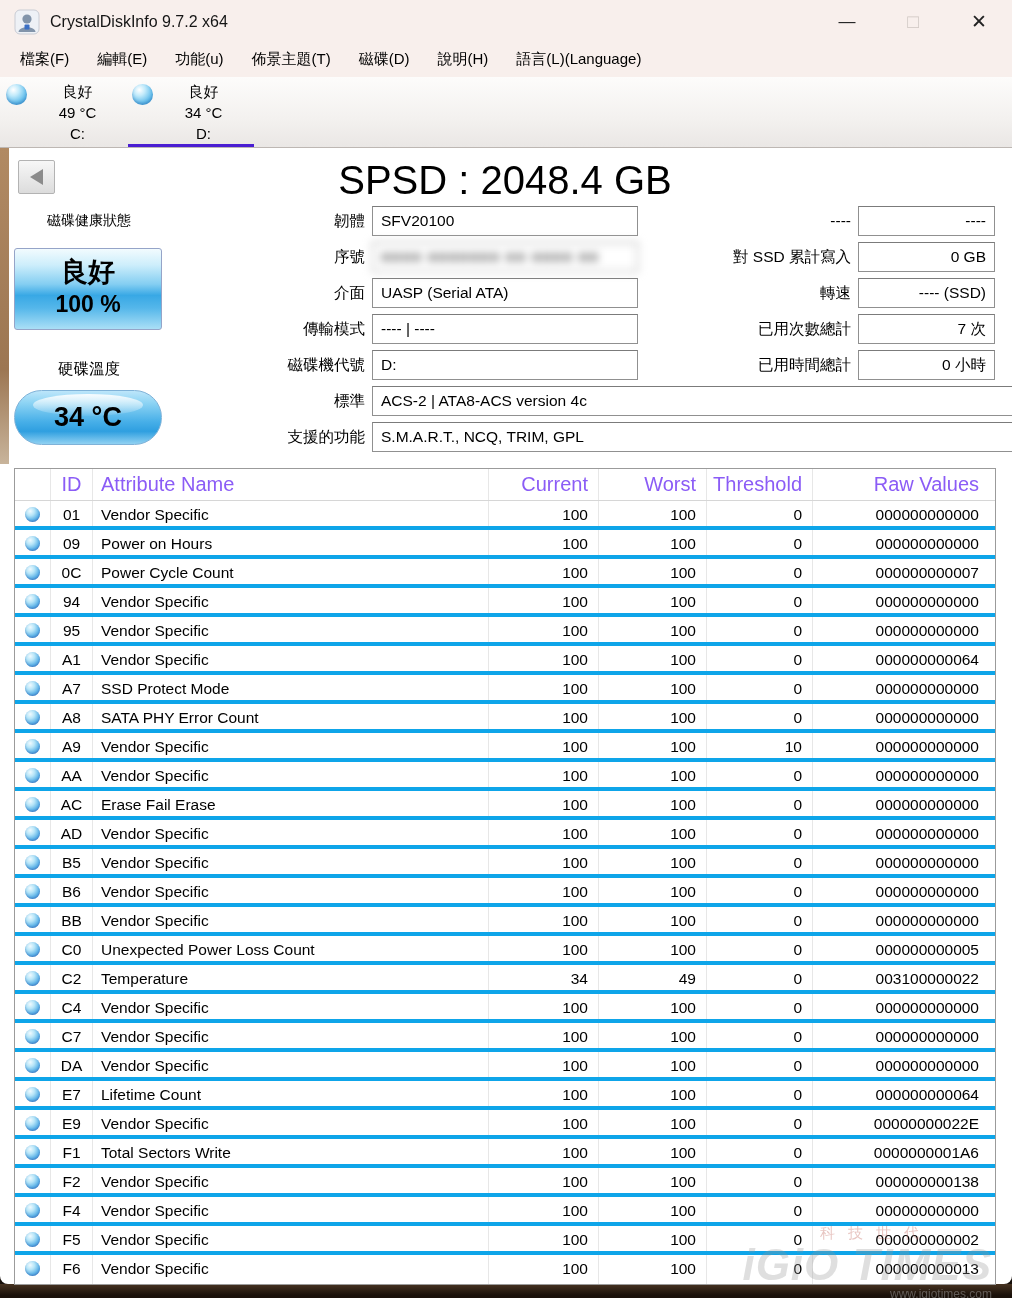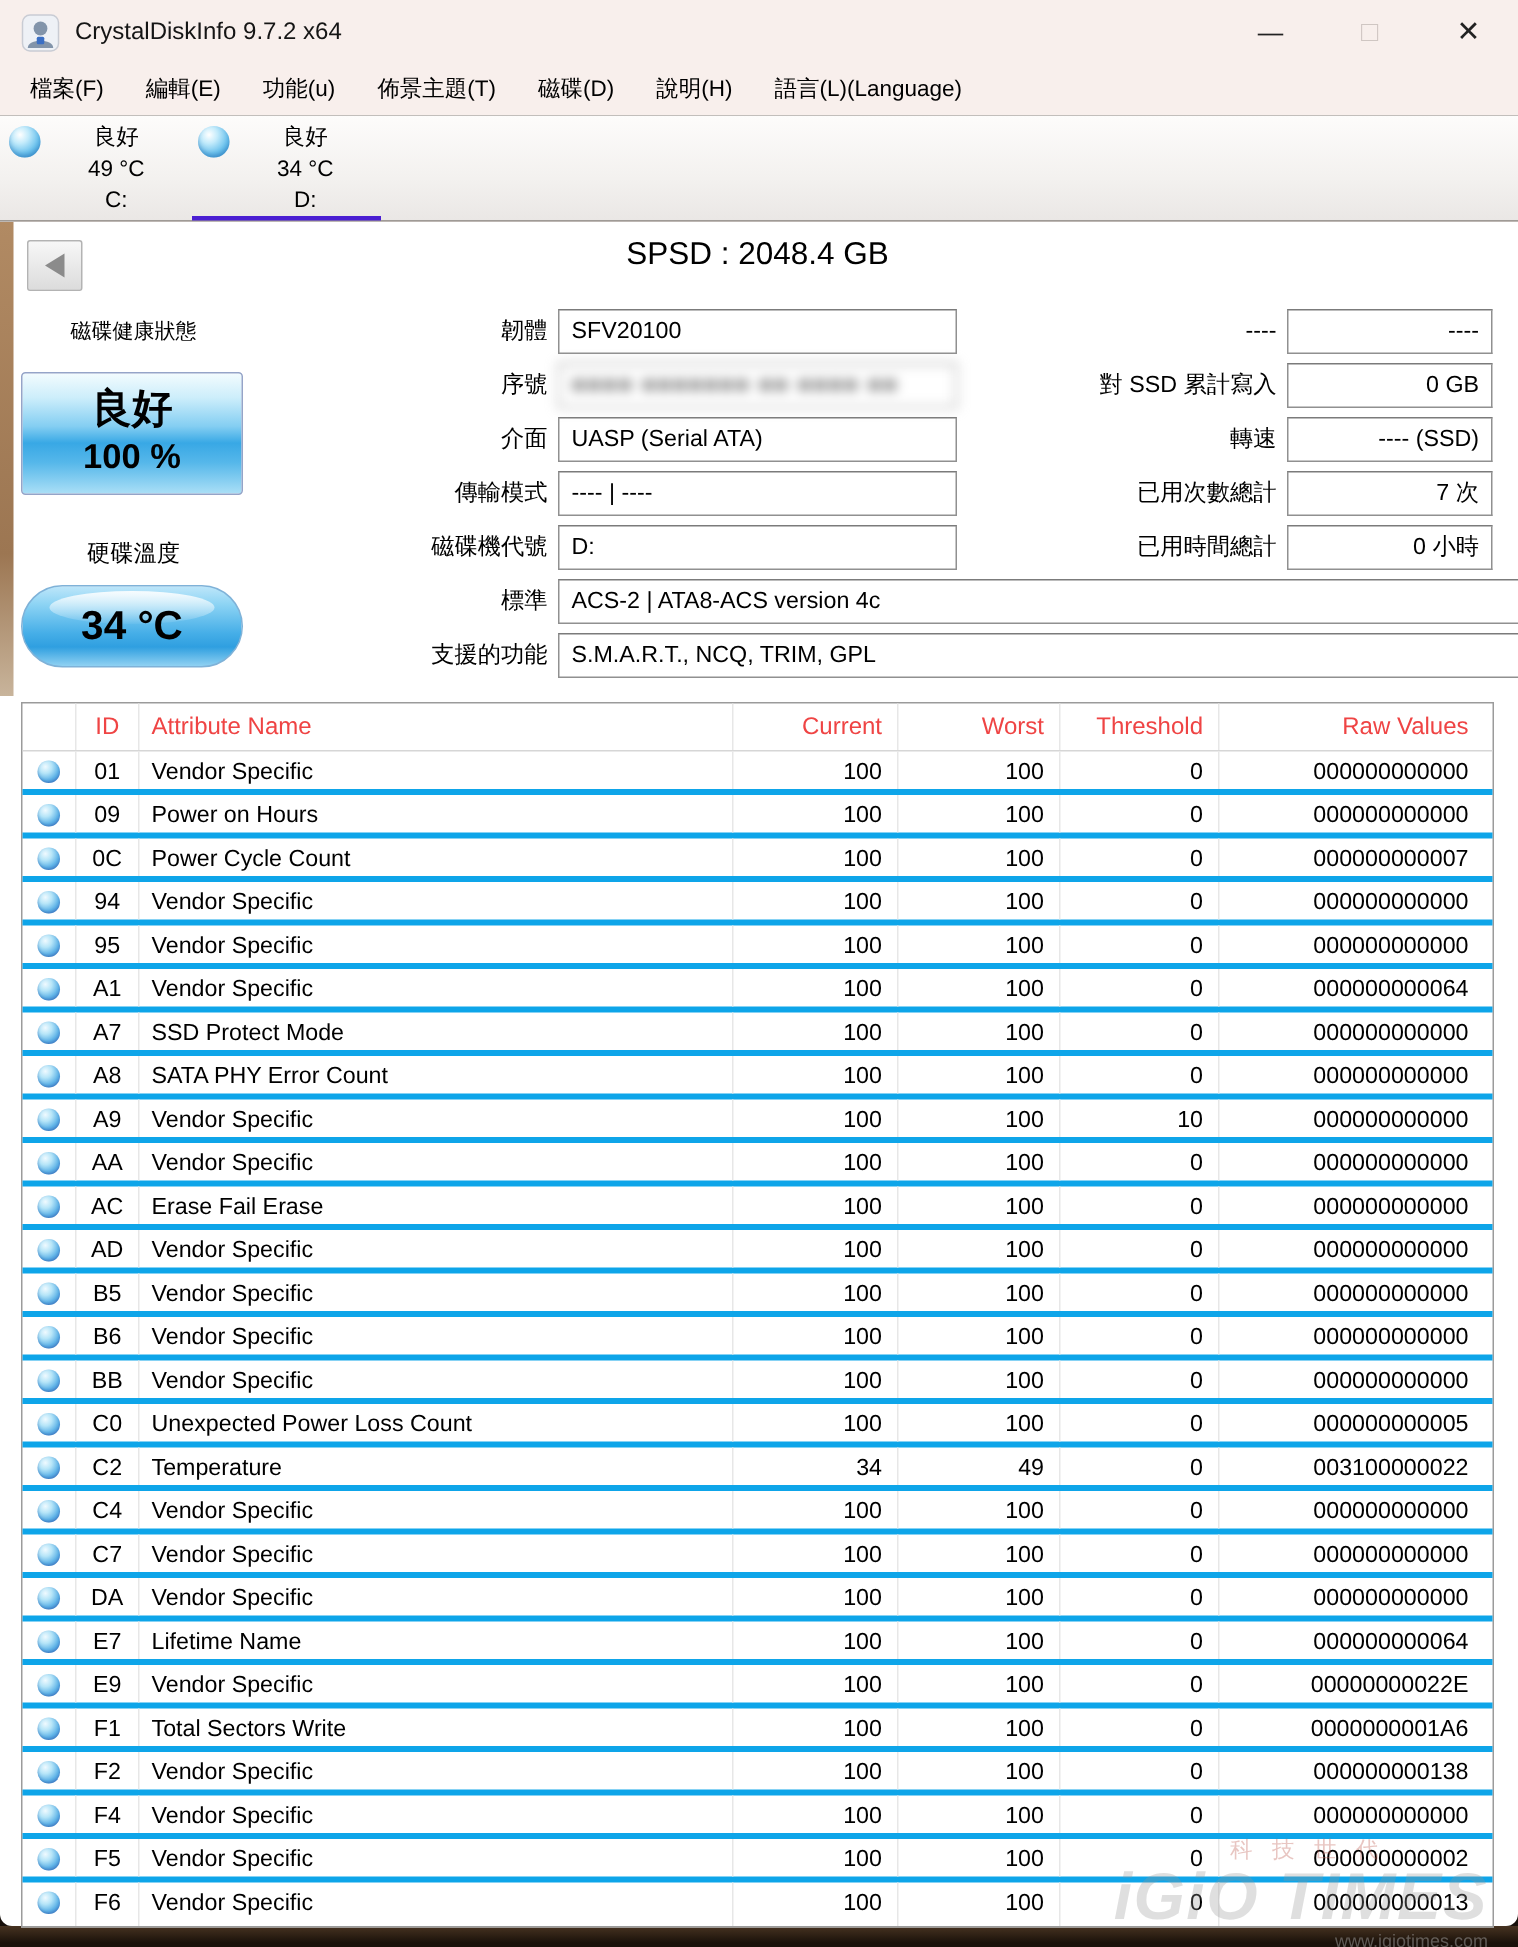--- a/index.html
+++ b/index.html
@@ -59,40 +59,40 @@
                 font-size:15.5px; color:#000; }
   .temp-pill { position:absolute; left:14px; top:390px; width:148px; height:55px; border-radius:28px;
                border:1px solid #7fb2d8; cursor:pointer; overflow:hidden; text-align:center;
                background:linear-gradient(180deg,#bde6fa 0%,#8ed4f4 22%,#47afe8 58%,#2f9fe0 76%,#90d1f2 100%); }
   .temp-pill::before { content:""; position:absolute; left:12%; top:5%; width:76%; height:42%;
                border-radius:50%; background:linear-gradient(180deg,rgba(255,255,255,.9),rgba(255,255,255,.05)); }
   .temp-val { position:relative; font-size:27px; font-weight:bold; color:#000; line-height:53px; }
 
   
   .drive-title { position:absolute; left:200px; top:158px; width:610px; text-align:center;
-                 font-size:21px; color:#000; }
+                 font-size:40px; color:#000; }
   .fields-left { position:absolute; left:188px; top:206px; width:800px; }
   .fields-right { position:absolute; left:690px; top:206px; width:305px; }
   .frow { display:flex; height:36px; align-items:flex-start; }
   .flabel { width:184px; text-align:right; padding-right:7px; font-size:15.5px; line-height:30px;
             color:#000; flex:none; white-space:nowrap; }
   .flabel-r { flex:1; text-align:right; padding-right:7px; font-size:15.5px; line-height:30px;
               color:#000; white-space:nowrap; }
   .fbox { width:266px; height:30px; padding:3px 8px; border:1px solid #909090; border-top-color:#7b7b7b;
           background:#fff; font-size:15.5px; line-height:22px; color:#000; overflow:hidden;
           white-space:nowrap; flex:none; }
   .fbox.wide { width:684px; }
   .fbox.blurred { filter:blur(4px); color:#8a8a8a; letter-spacing:1px; }
   .fbox-r { width:137px; height:30px; padding:3px 8px; border:1px solid #909090; border-top-color:#7b7b7b;
             background:#fff; font-size:15.5px; line-height:22px; color:#000; text-align:right; flex:none; }
 
   
   .smart { position:absolute; left:14px; top:468px; width:982px; border:1px solid #9b9b9b; background:#fff; }
   .thead, .trow { display:grid; grid-template-columns:36px 42px 396px 110px 108px 106px 182px; }
-  .thead { height:32px; line-height:31px; border-bottom:1px solid #d6d6d6; font-size:16px; color:#ef4444; }
+  .thead { height:32px; line-height:31px; border-bottom:1px solid #d6d6d6; font-size:20px; color:#8b5cf6; }
   .trow { height:29px; line-height:28px; border-bottom:4px solid #0ea5e9; font-size:15.5px; color:#000; }
   .trow.last { border-bottom:none; }
   .cell { border-right:1px solid #e7e7e7; overflow:hidden; white-space:nowrap; }
   .cell:last-child { border-right:none; }
   .c-center { text-align:center; }
   .c-name { padding-left:8px; text-align:left; }
   .c-num { text-align:right; padding-right:10px; }
   .c-raw { text-align:right; padding-right:16px; }
   .row-orb { width:15px; height:15px; border-radius:50%; display:block; margin:6px auto 0;
              background:radial-gradient(circle at 35% 28%, #f0faff 0%, #b6e5f8 30%, #60b4e8 62%, #3a74c8 100%);
@@ -496,21 +496,21 @@
     <span class="cell c-num">100</span>
     <span class="cell c-num">0</span>
     <span class="cell c-raw">000000000000</span>
   </div>
 
   <div class="trow">
     <span class="cell">
             <span class="row-orb"></span>
           </span>
     <span class="cell c-center">E7</span>
-    <span class="cell c-name">Lifetime Name</span>
+    <span class="cell c-name">Lifetime Count</span>
     <span class="cell c-num">100</span>
     <span class="cell c-num">100</span>
     <span class="cell c-num">0</span>
     <span class="cell c-raw">000000000064</span>
   </div>
 
   <div class="trow">
     <span class="cell">
             <span class="row-orb"></span>
           </span>

